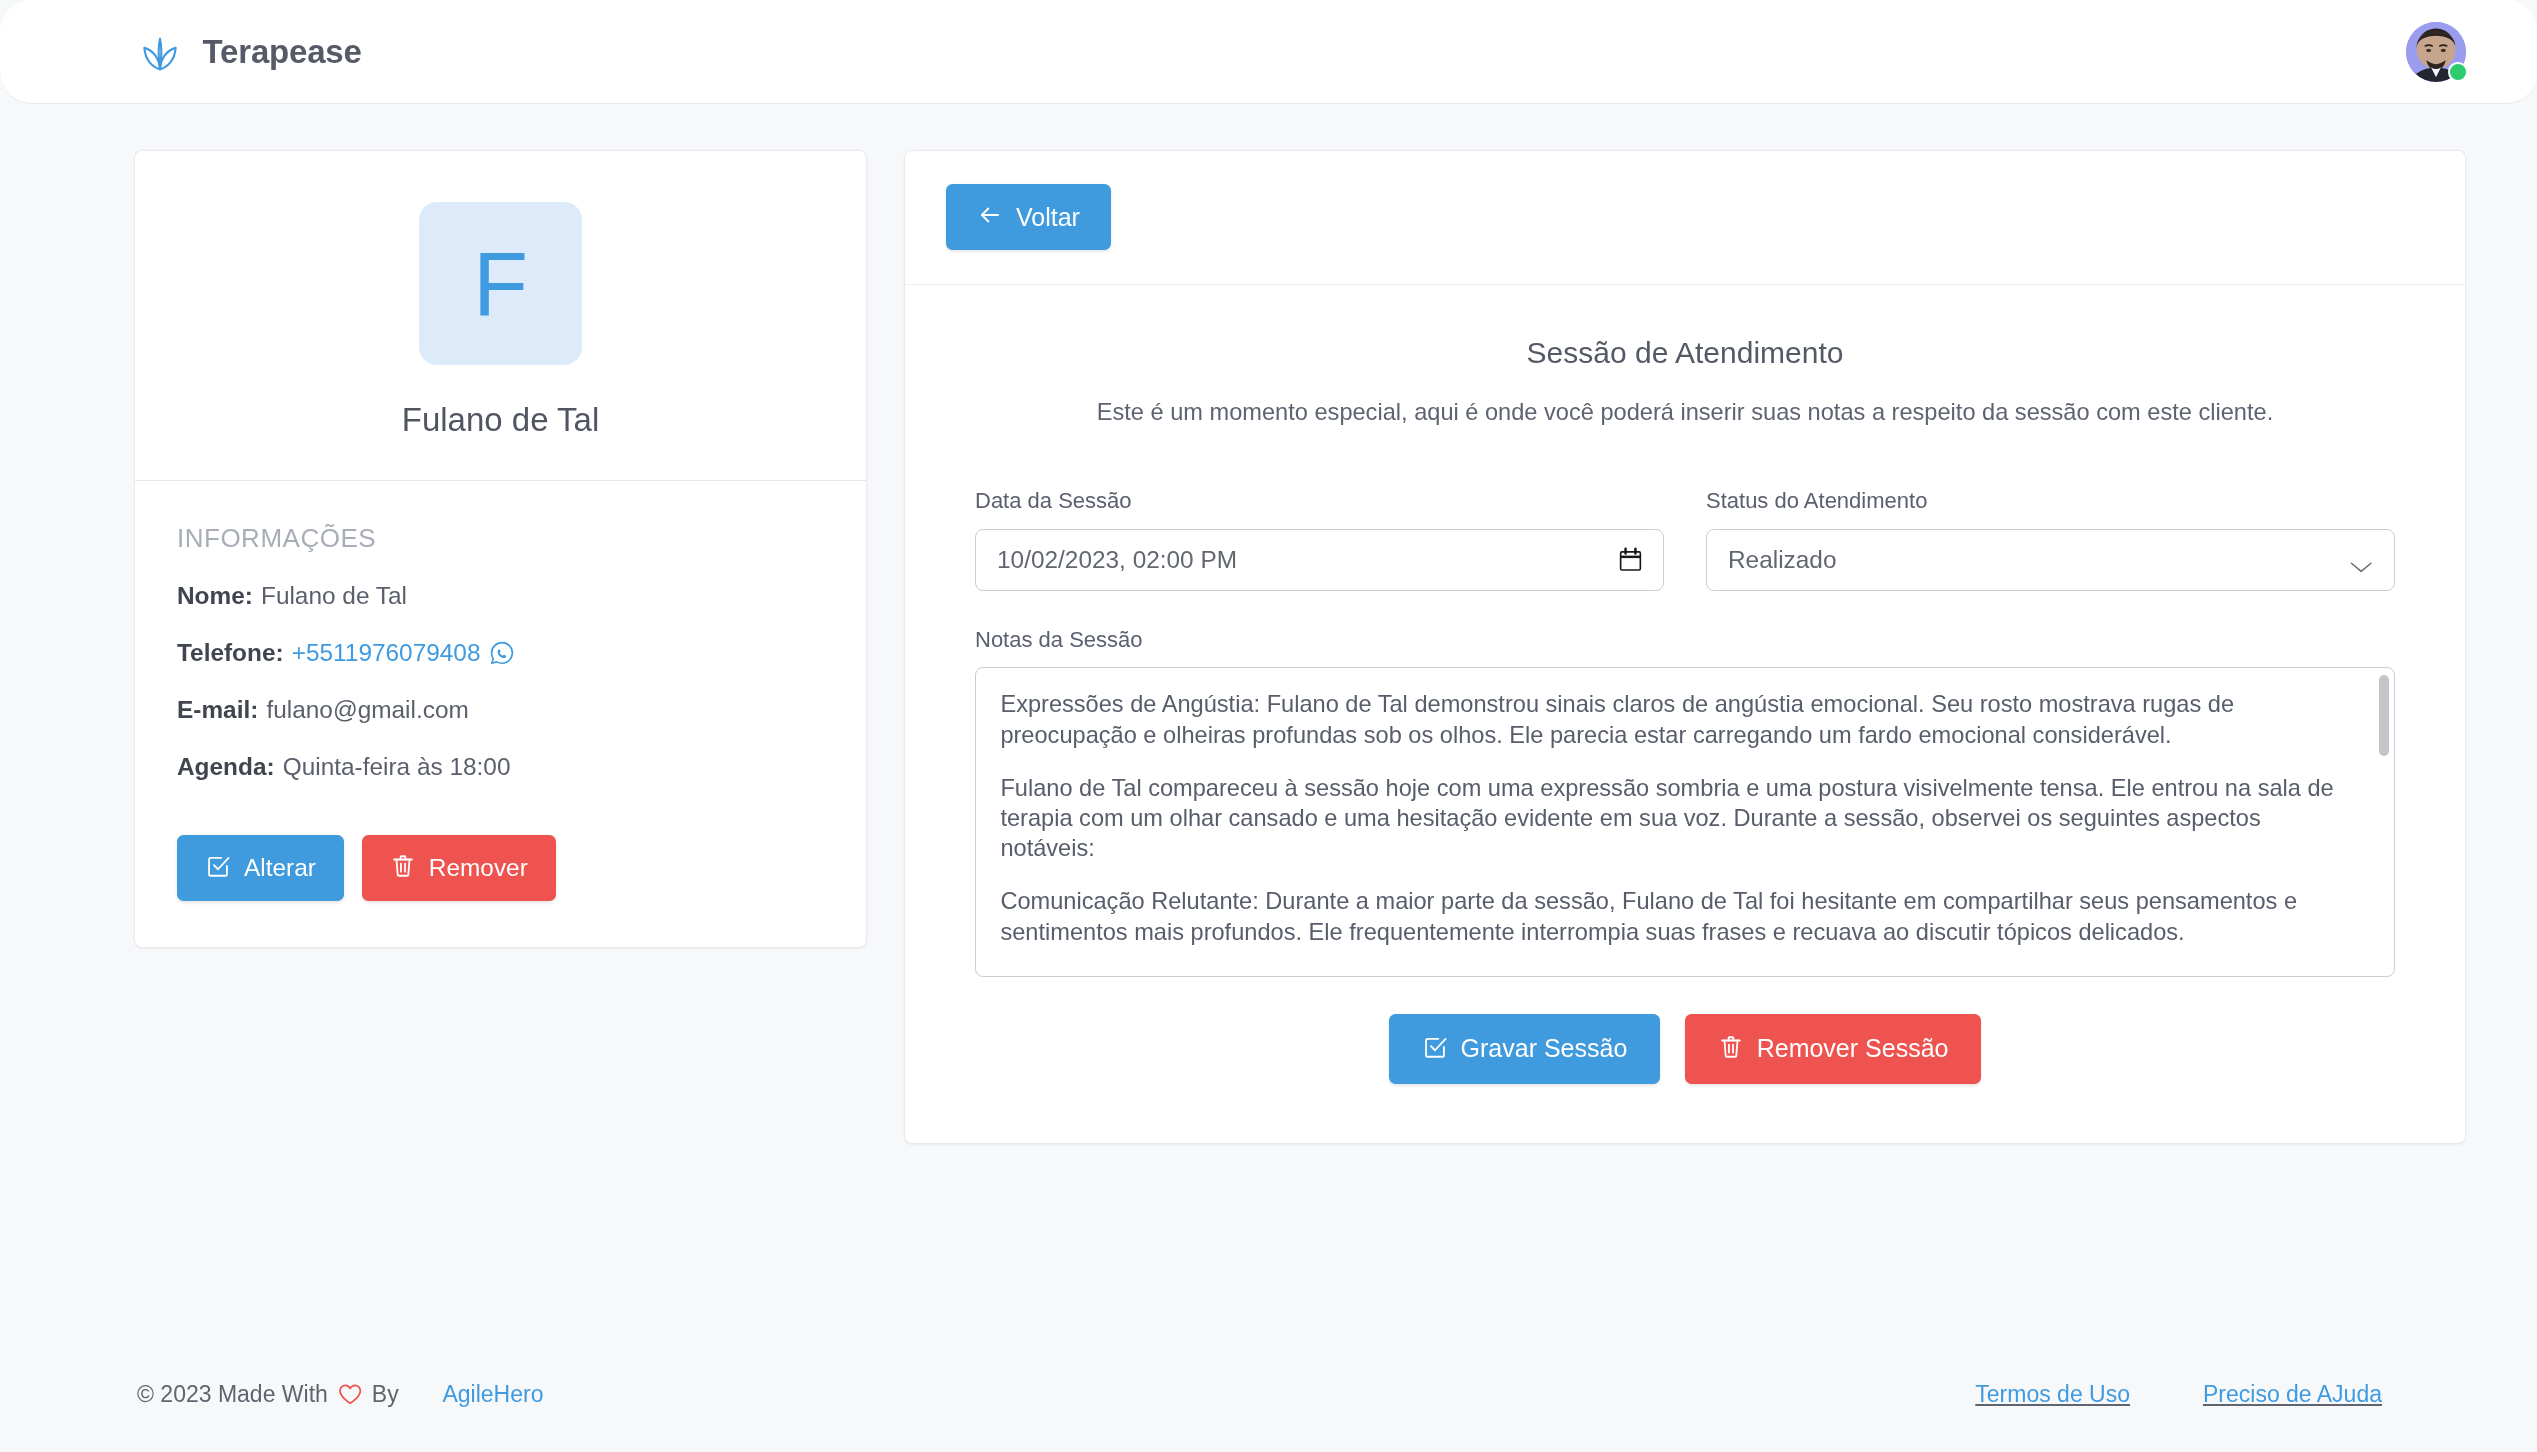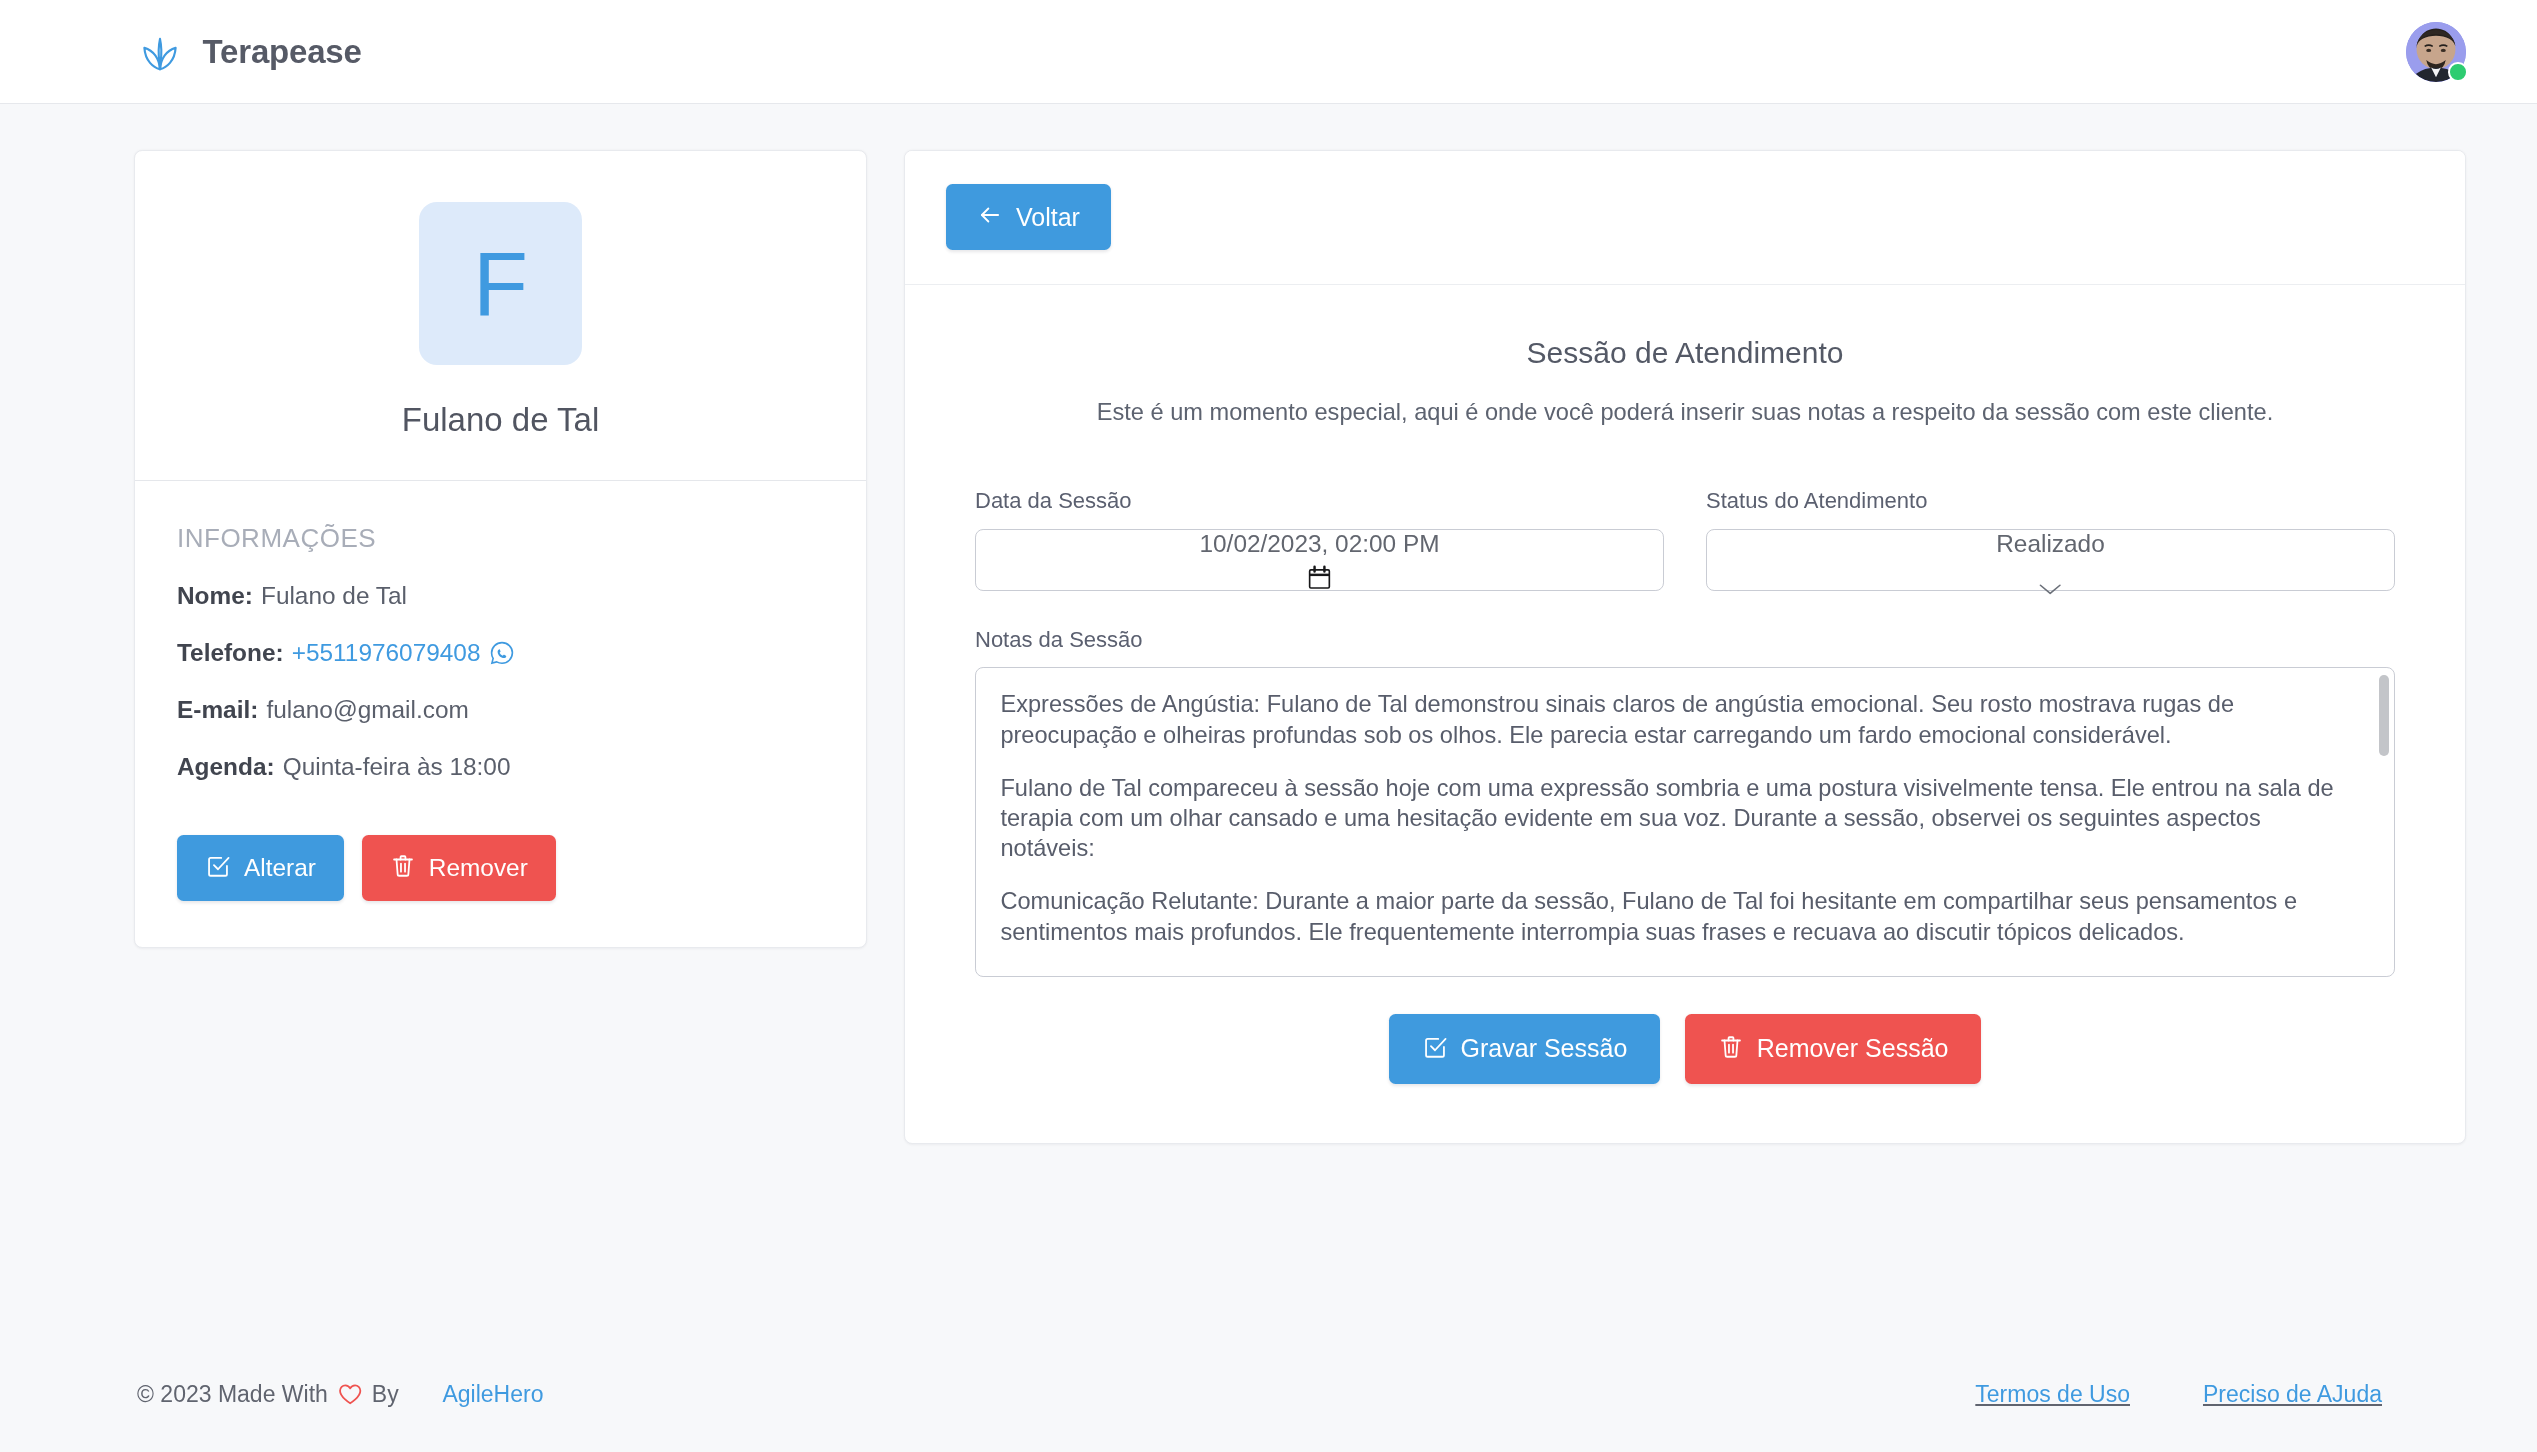--- a/index.html
+++ b/index.html
@@ -19,20 +19,21 @@
 
   
   .navbar {
     height: 104px;
     background: #ffffff;
     border-bottom: 0.8px solid #e6e8ec;
     display: flex;
     align-items: center;
     justify-content: space-between;
     padding: 0 72px 0 137px;
+    border-radius: 32px;
   }
   .brand {
     display: flex;
     align-items: center;
     gap: 19.6px;
   }
   .brand-logo { width: 46px; height: 46px; display: block; }
   .brand-name {
     font-size: 33px;
     font-weight: bold;
@@ -188,21 +189,20 @@
     border: 0.8px solid #c9ccd4;
     border-radius: 8.1px;
     background: #ffffff;
     padding: 0 21px;
     font-family: "Liberation Sans", sans-serif;
     font-size: 24.4px;
     color: #62666f;
     display: flex;
     align-items: center;
     justify-content: space-between;
-    flex-direction: column;
   }
   .cal-icon { width: 23px; height: 24.4px; flex: none; }
   .chev-icon { width: 24.4px; height: 14.7px; flex: none; }
 
   .notes-block { margin-top: 36px; }
   .notes-area {
     position: relative;
     height: 310px;
     border: 0.8px solid #c9ccd4;
     border-radius: 8.1px;

